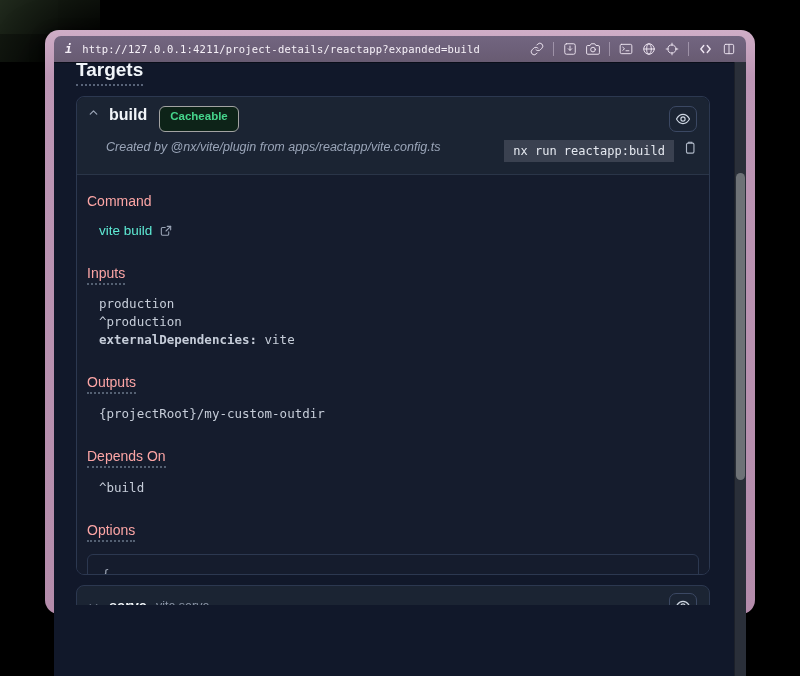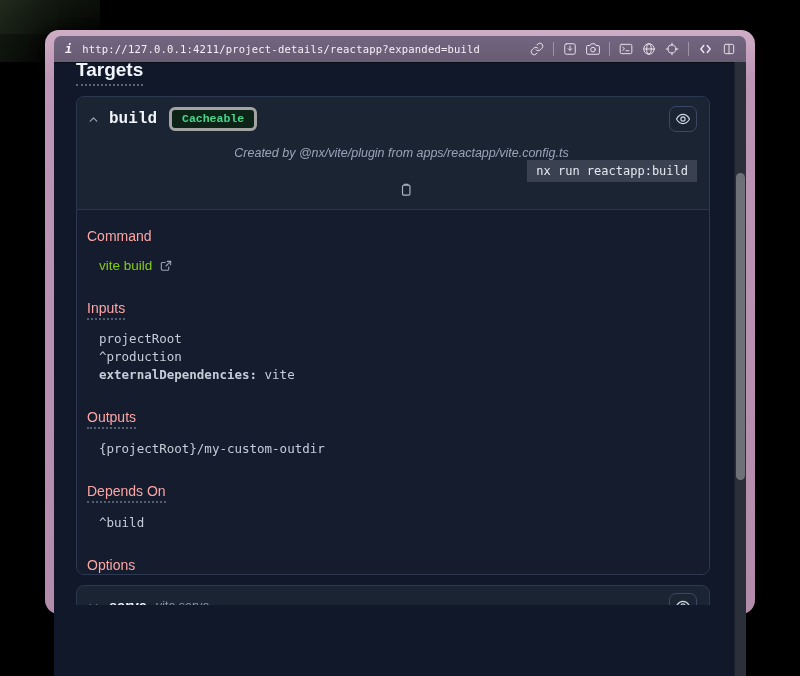--- a/index.html
+++ b/index.html
@@ -47,45 +47,45 @@
 
   .page-title { margin-top:-5px; display:inline-block; font-size:19px; font-weight:700;
                 color:#f1f5f9; border-bottom:2px dotted rgba(148,163,184,.55); padding-bottom:3px; }
 
   
   .card { width:634px; background:#151c2d; border:1px solid #2c3850; border-radius:8px; }
   .build-card { margin-top:10px; height:479px; overflow:hidden; }
 
   .card-head { background:#1b2433; border-bottom:1px solid #2a3548; border-radius:8px 8px 0 0;
                padding:9px 12px 12px 10px; }
-  .head-row1 { display:flex; align-items:center; cursor:pointer;font-family:Liberation Mono, monospace; }
+  .head-row1 { display:flex; cursor:pointer; }
   .head-row1 svg.chev { stroke:#99a3b5; fill:none; stroke-width:1.6; stroke-linecap:round;
                         stroke-linejoin:round; margin-right:9px; }
   .target-name { font-size:16px; font-weight:700; color:#f1f5f9; }
   .badge { margin-left:12px; font-size:11.5px; font-weight:600; color:#46d68c;
-           background:#0d2318; border:3px solid #a3a3a3; border-radius:6px;
+           background:#0d2318; border:1px solid #a3a3a3; border-radius:6px;
            padding:2.5px 10px 3px; }
   .eye-btn { margin-left:auto; width:28px; height:26px; display:flex; align-items:center;
              justify-content:center; background:transparent; border:1px solid #3b4863;
              border-radius:7px; cursor:pointer; }
   .eye-btn svg { stroke:#cdd5e1; fill:none; stroke-width:1.2; }
 
-  .head-row2 { display:flex; align-items:center; margin-top:14px; padding-left:19px;flex-direction:column; }
+  .head-row2 { display:flex; margin-top:8px; padding-left:19px; }
   .created-by { font-style:italic; font-size:12.5px; color:#9aa5b8; }
   .run-chip { margin-left:auto; font-family:"DejaVu Sans Mono", monospace; font-size:12px;
               color:#e5e9f0; background:#3a4150; border-radius:0; padding:4px 9px; }
   .copy-btn { background:none; border:none; margin-left:9px; cursor:pointer; display:flex; }
   .copy-btn svg { stroke:#aeb7c6; fill:none; stroke-width:1.3; }
 
   
   .card-body { padding:17px 12px 20px 10px; background:#151c2d; }
   .sec-label { font-size:14px; font-weight:500; color:#fca5a5; display:inline-block; }
   .sec-label.dotted { border-bottom:2px dotted rgba(148,163,184,.5); padding-bottom:2px; }
 
-  .command-line { margin:13px 0 26px 12px; font-size:13.5px; color:#84cc16;
+  .command-line { margin:13px 0 26px 12px; font-size:13.5px; color:#5eead4;
                   display:flex; align-items:center; gap:7px; }
   .command-line svg { stroke:#9aa4b6; fill:none; stroke-width:1.4; stroke-linecap:round;
                       stroke-linejoin:round; cursor:pointer; }
 
   .mono-list { margin:10px 0 24px 12px; }
   .mono-item { font-family:"DejaVu Sans Mono", monospace; font-size:12.5px; color:#c6cdd9;
                line-height:18px; }
   .mono-item .bold-key { font-weight:bold; }
 
   .mono-single { margin:11px 0 24px 12px; font-family:"DejaVu Sans Mono", monospace;
@@ -201,21 +201,21 @@
                   <path d="M12.5 10v3a1.5 1.5 0 0 1-1.5 1.5H4.5A1.5 1.5 0 0 1 3 13V6a1.5 1.5 0 0 1 1.5-1.5H8"></path>
                   <path d="M10.5 3H15v4.5"></path>
                     <path d="M15 3l-6 6"></path>
                 </svg>
               </div>
             </div>
 
             <div>
               <span class="sec-label dotted">Inputs</span>
               <div class="mono-list">
-                <div class="mono-item">projectRoot</div>
+                <div class="mono-item">production</div>
                 <div class="mono-item">^production</div>
                 <div class="mono-item"><span class="bold-key">externalDependencies:</span><span> vite</span></div>
               </div>
             </div>
 
             <div>
               <span class="sec-label dotted">Outputs</span>
               <div class="mono-single">{projectRoot}/my-custom-outdir</div>
             </div>
 

